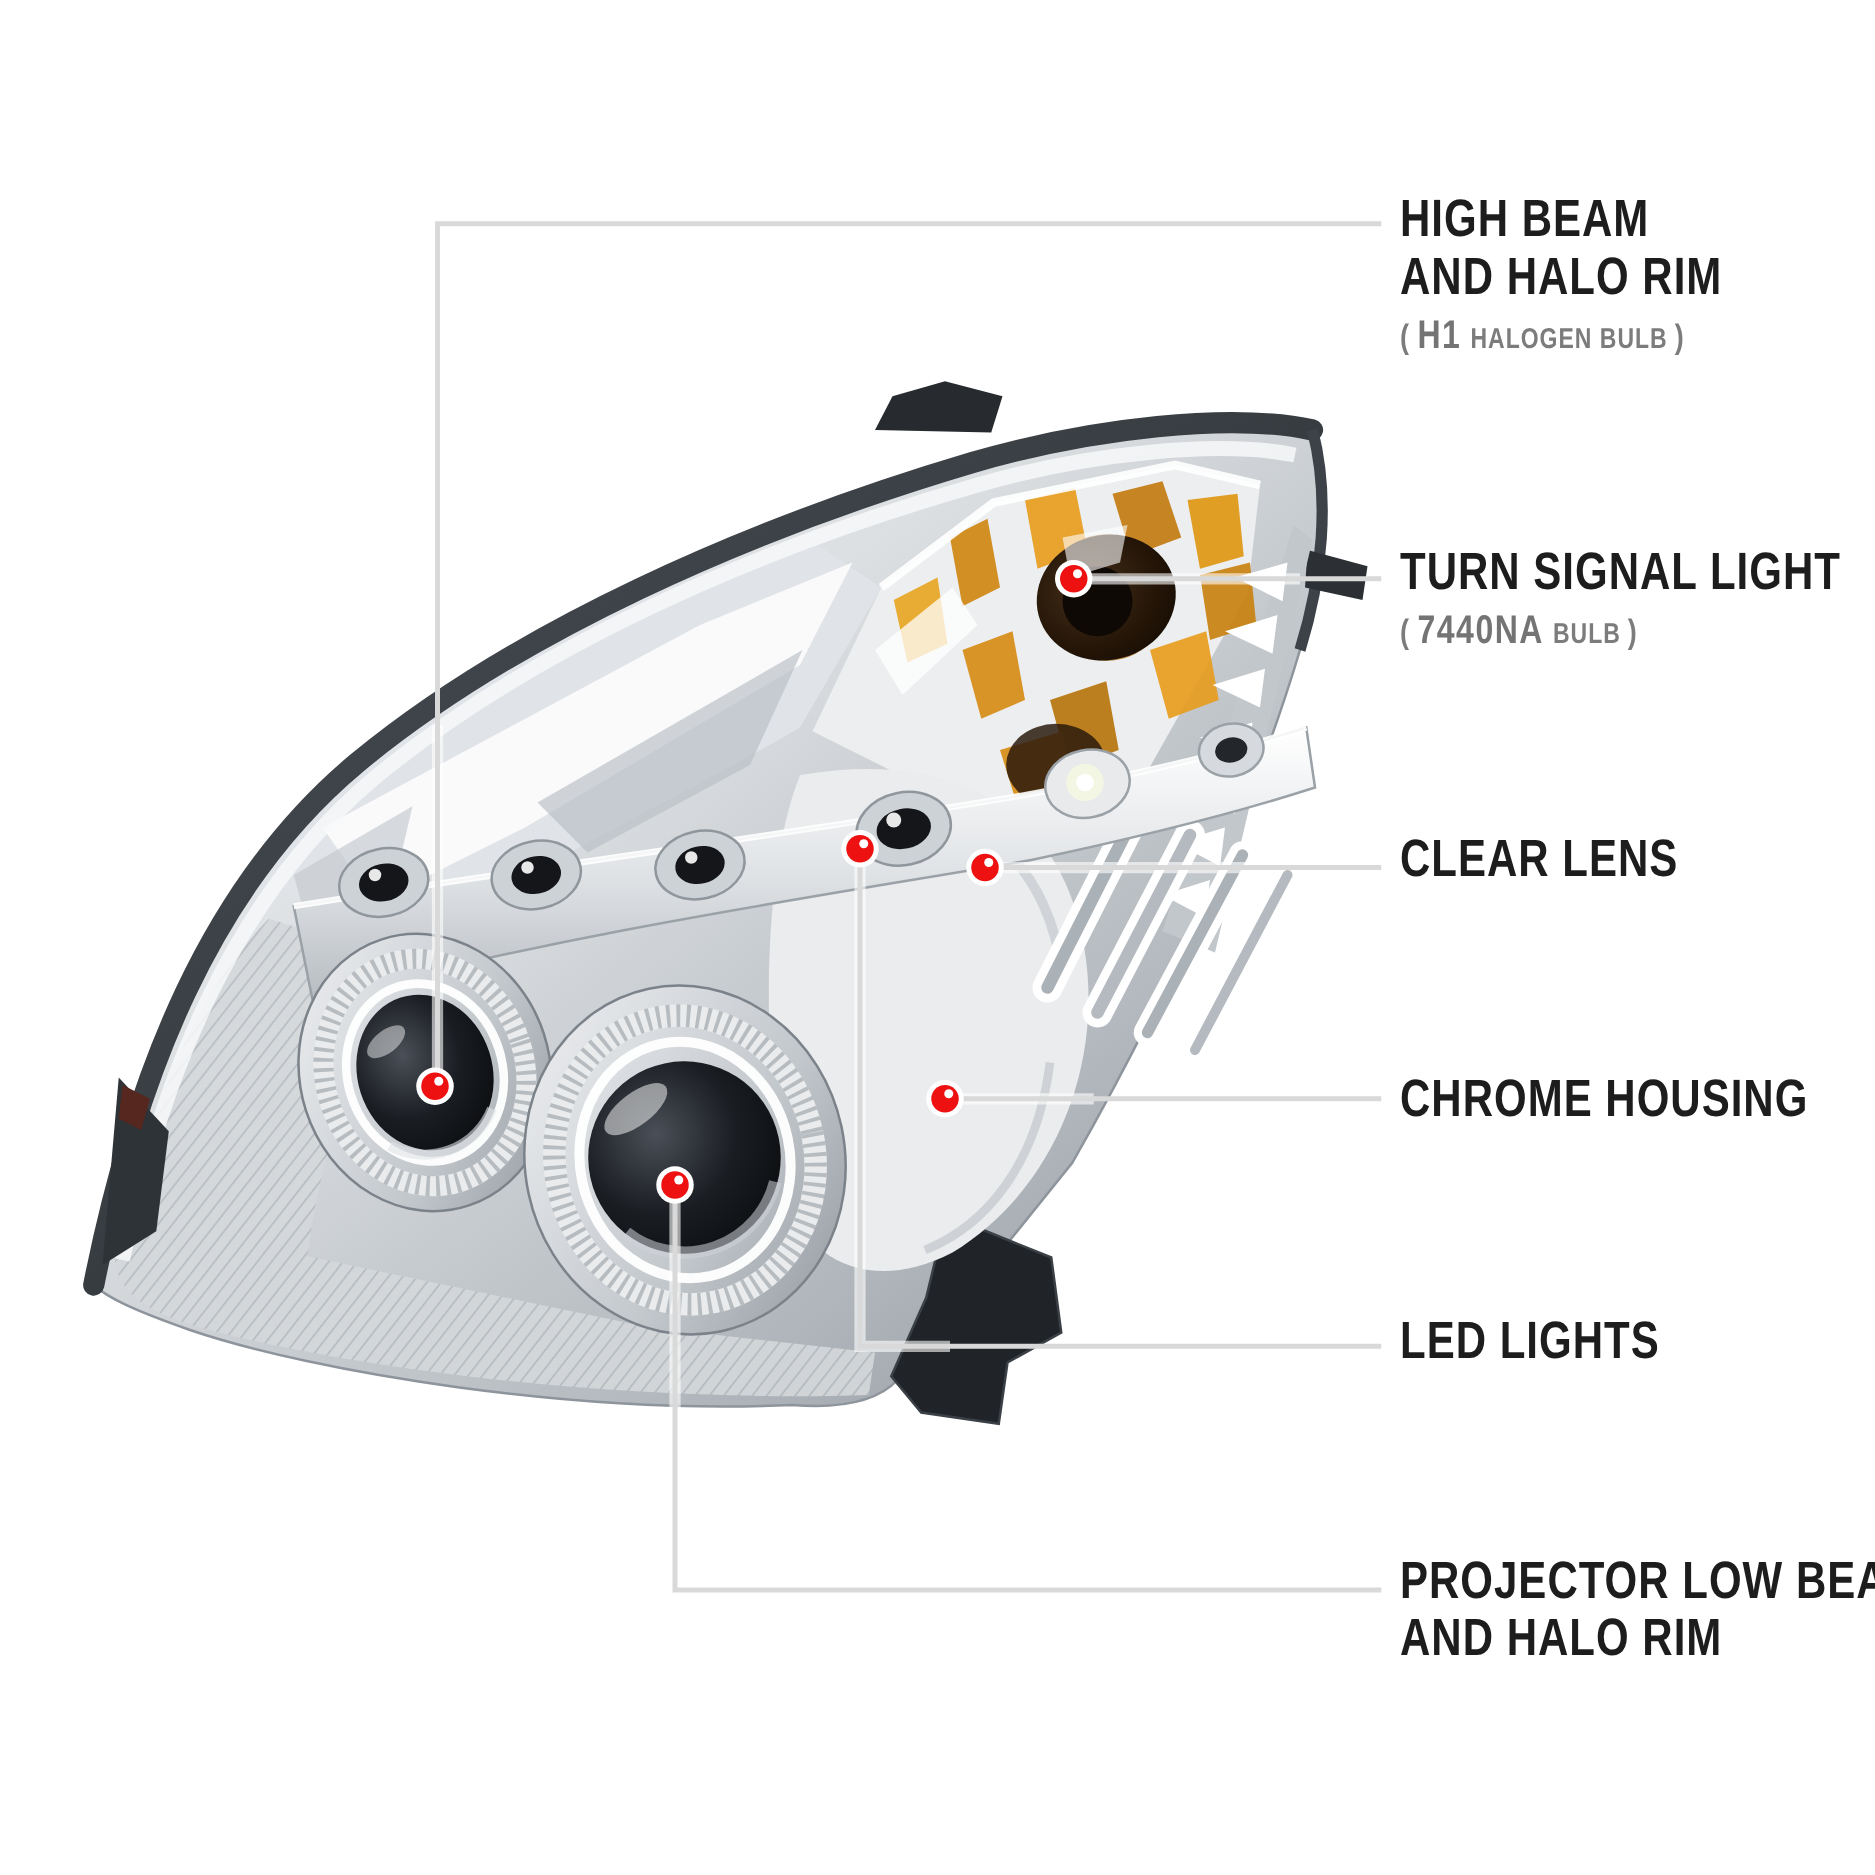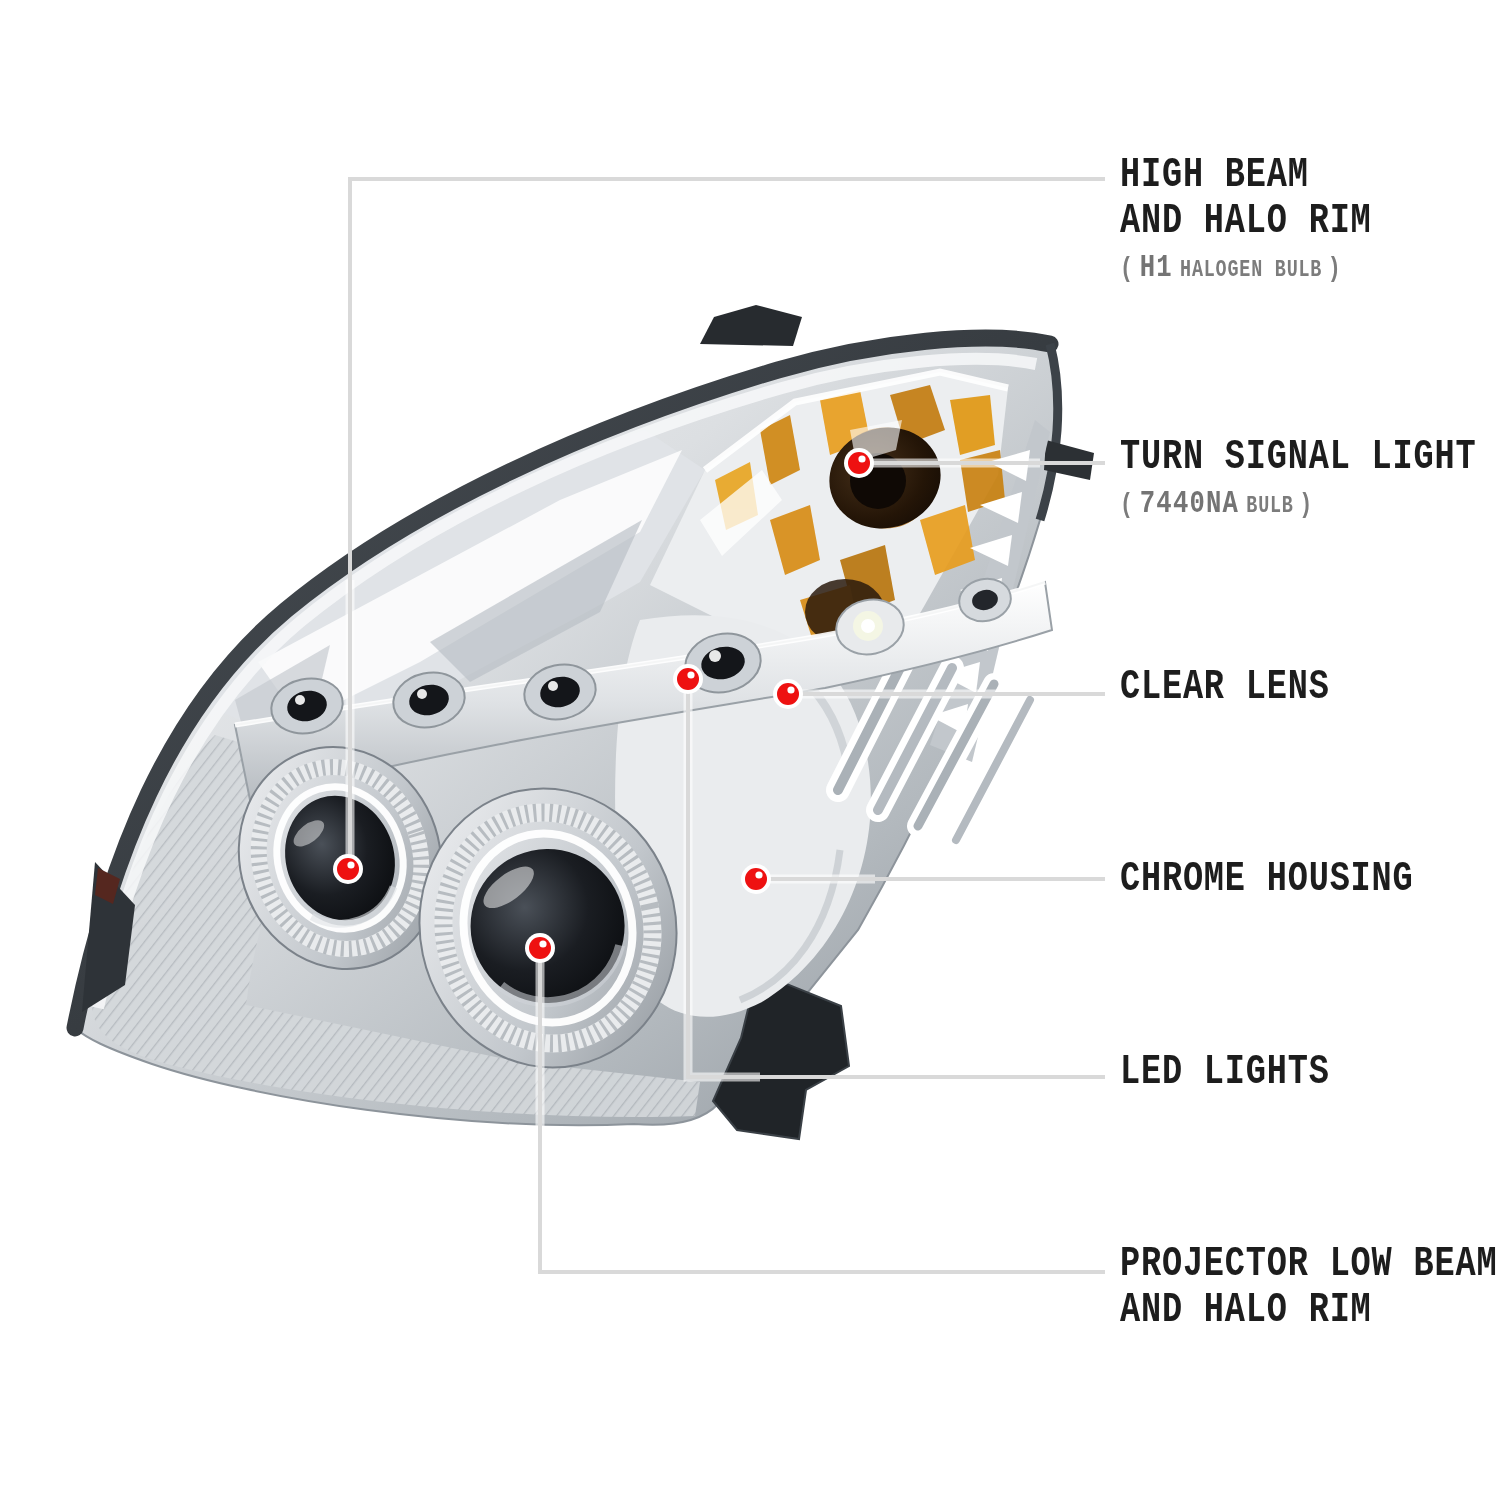--- a/index.html
+++ b/index.html
@@ -1,18 +1,18 @@
 <!DOCTYPE html>
 <html><head>
 <meta charset="utf-8">
 <style>
   html,body{margin:0;padding:0;background:#ffffff;}
   .stage{
     position:relative;width:1500px;height:1500px;background:#ffffff;overflow:hidden;
-    font-family:Liberation Mono, monospace;
+    font-family:Liberation Sans, sans-serif;
   }
   .scene{position:absolute;left:0;top:0;}
   .callout{
     position:absolute;left:1120px;color:#1d1d1d;
     transform:scaleX(.8);transform-origin:left top;white-space:nowrap;
   }
   .callout .line{font-size:42px;font-weight:700;line-height:46px;letter-spacing:1px;}
   .callout .sub{margin-top:5px;color:#7c7c7c;font-weight:700;font-size:23px;letter-spacing:1.5px;}
   .callout .sub .paren{font-size:27px;}
   .callout .sub .em{font-size:32px;margin:0 9px 0 7px;color:#747474;}

